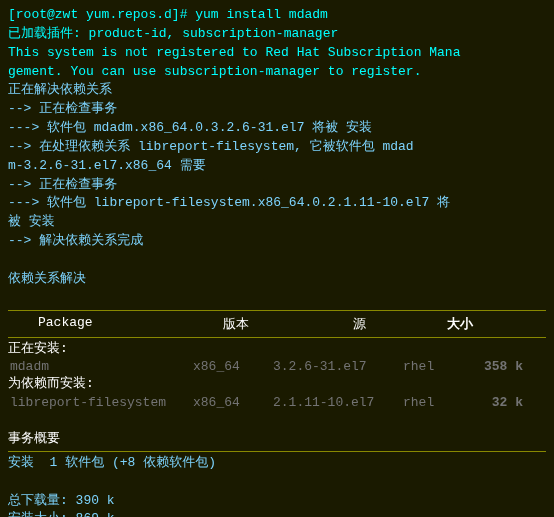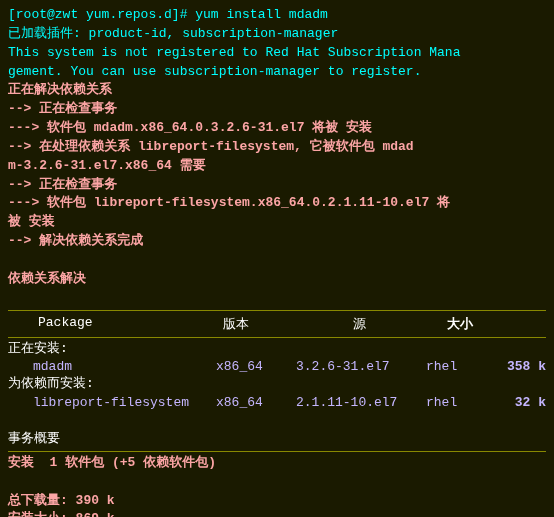--- a/index.html
+++ b/index.html
@@ -18,39 +18,38 @@
       background-color: #1a1a00;
       padding: 6px 8px;
       overflow: hidden;
     }
     .line {
       line-height: 1.45;
       white-space: pre-wrap;
       word-break: break-all;
     }
     .cyan { color: #00ffff; }
-    .yellow { color: #fca5a5; font-weight: bold; }
+    .yellow { color: #7dd3fc; }
     .white { color: #ffffff; }
     .divider {
       color: #888800;
       border: none;
       border-top: 1px solid #888800;
       margin: 2px 0;
     }
     .table-header {
       color: #ffffff;
       display: flex;
       padding: 2px 0;
       margin-left: 30px;
     }
     .table-row {
       display: flex;
-      color: #c4b5fd;
+      color: #737373;
       padding: 1px 0;
-      justify-content: flex-end;
     }
     .col-pkg { width: 185px; }
     .col-arch { width: 80px; }
     .col-ver { width: 130px; }
     .col-repo { width: 60px; }
     .col-size { width: 60px; text-align: right; font-weight: bold; }
     .indent { padding-left: 2px; }
   </style>
 </head>
 <body>
@@ -89,17 +88,17 @@
   <div class="table-row">
     <span class="col-pkg indent">libreport-filesystem</span>
     <span class="col-arch">x86_64</span>
     <span class="col-ver">2.1.11-10.el7</span>
     <span class="col-repo">rhel</span>
     <span class="col-size">32 k</span>
   </div>
   <div class="line">&nbsp;</div>
   <div class="line white">事务概要</div>
   <hr class="divider">
-  <div class="line yellow">安装  1 软件包 (+5 依赖软件包)</div>
+  <div class="line yellow">安装  1 软件包 (+8 依赖软件包)</div>
   <div class="line">&nbsp;</div>
   <div class="line yellow">总下载量: 390 k</div>
   <div class="line yellow">安装大小: 869 k</div>
 </div>
 
 </body></html>

